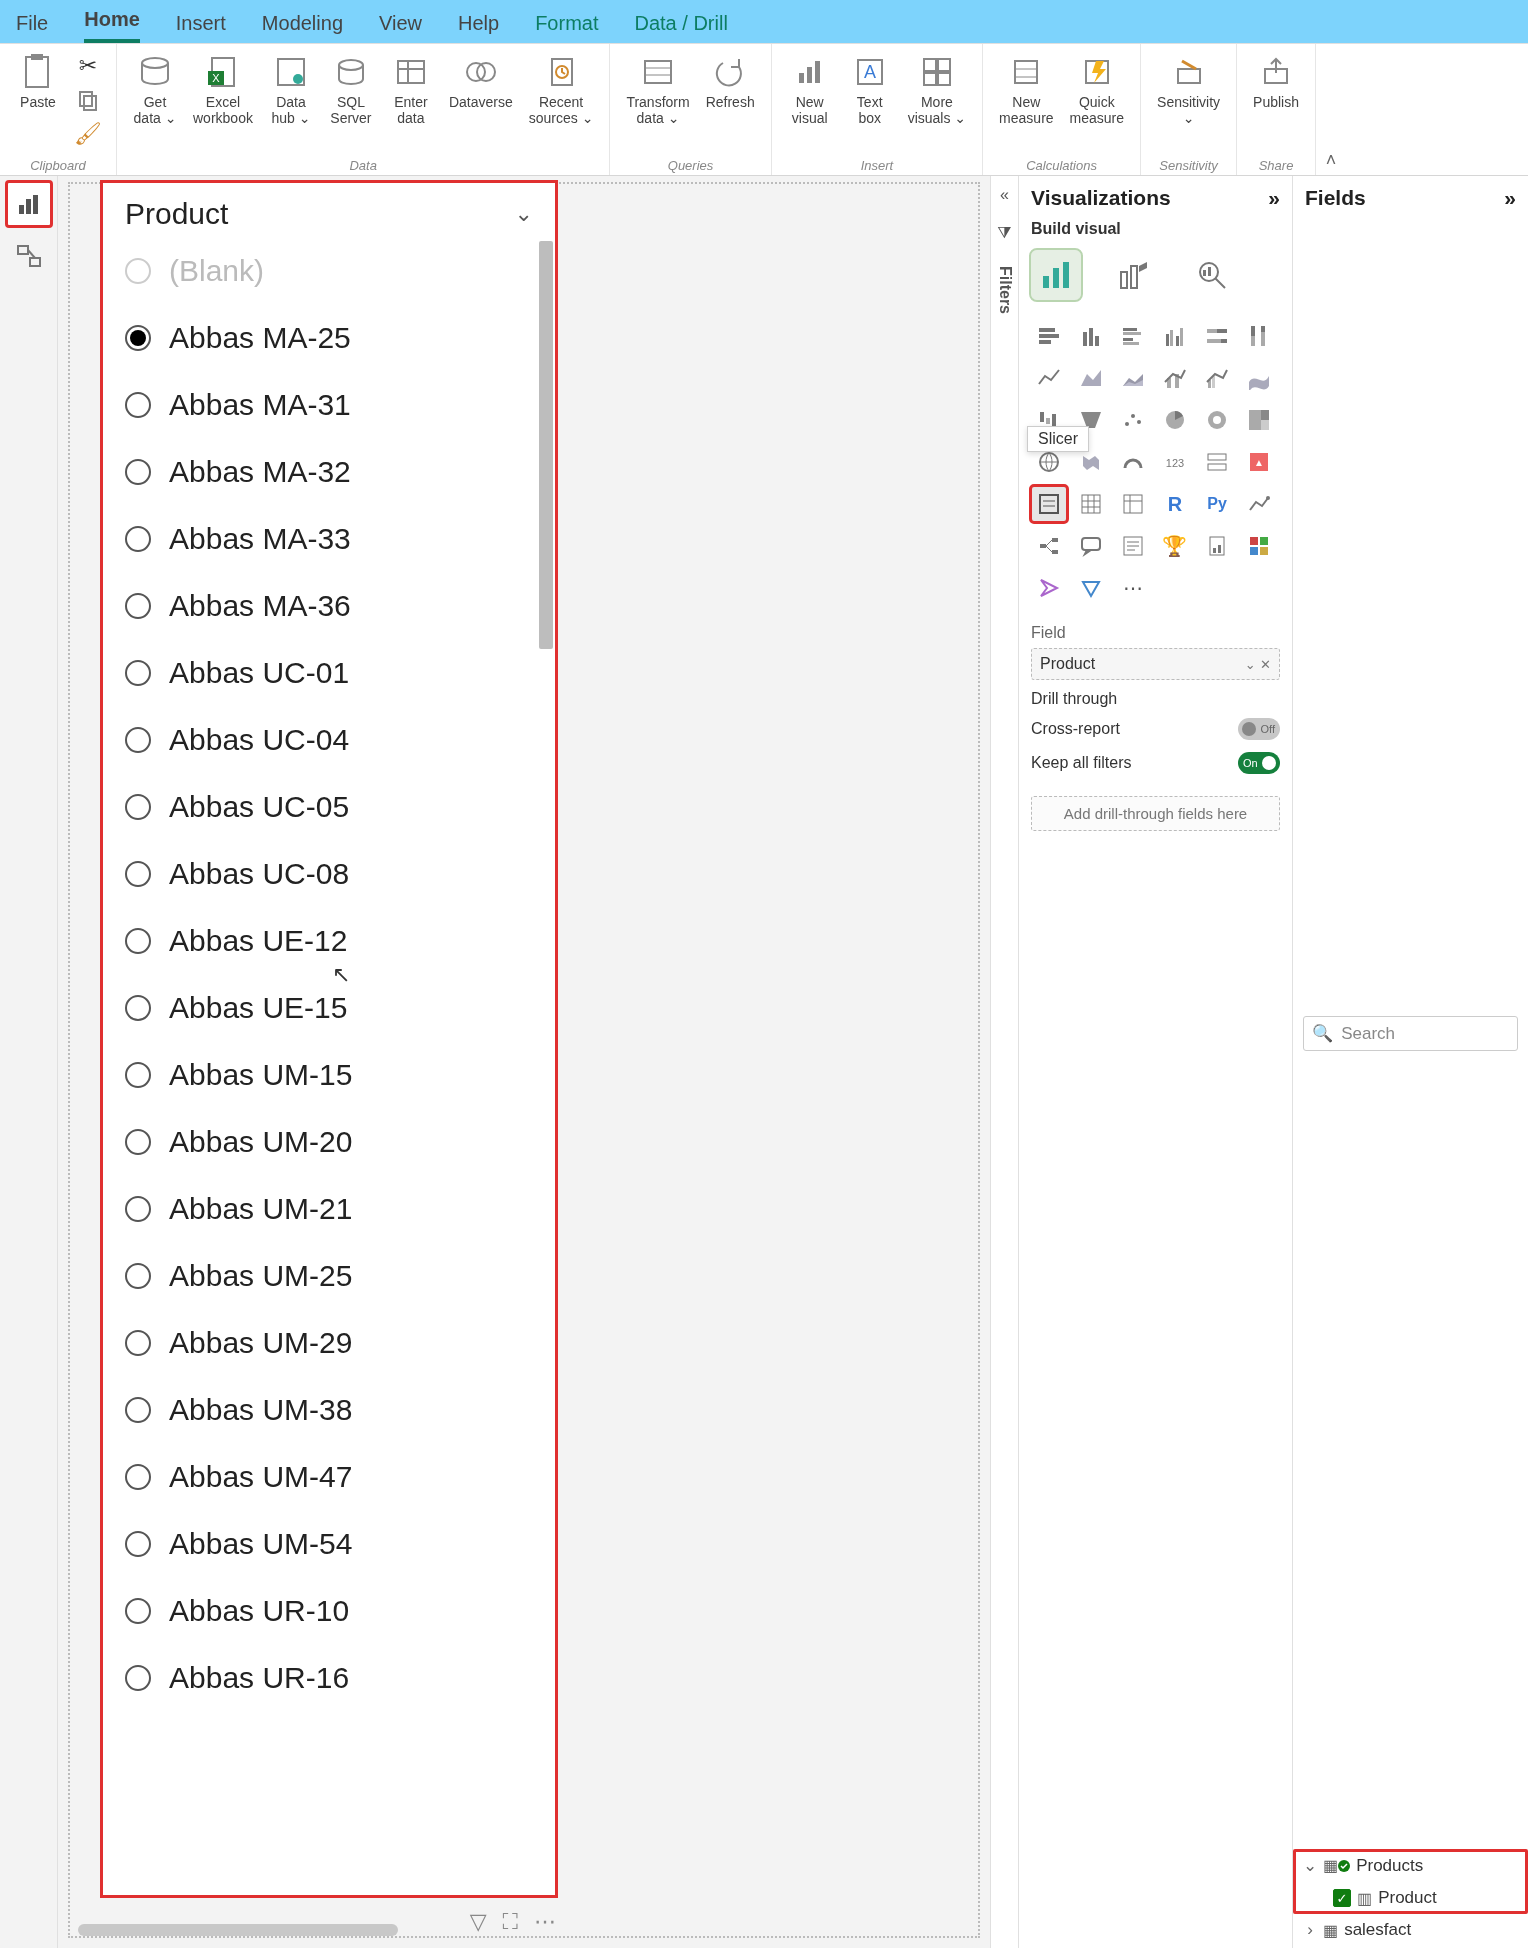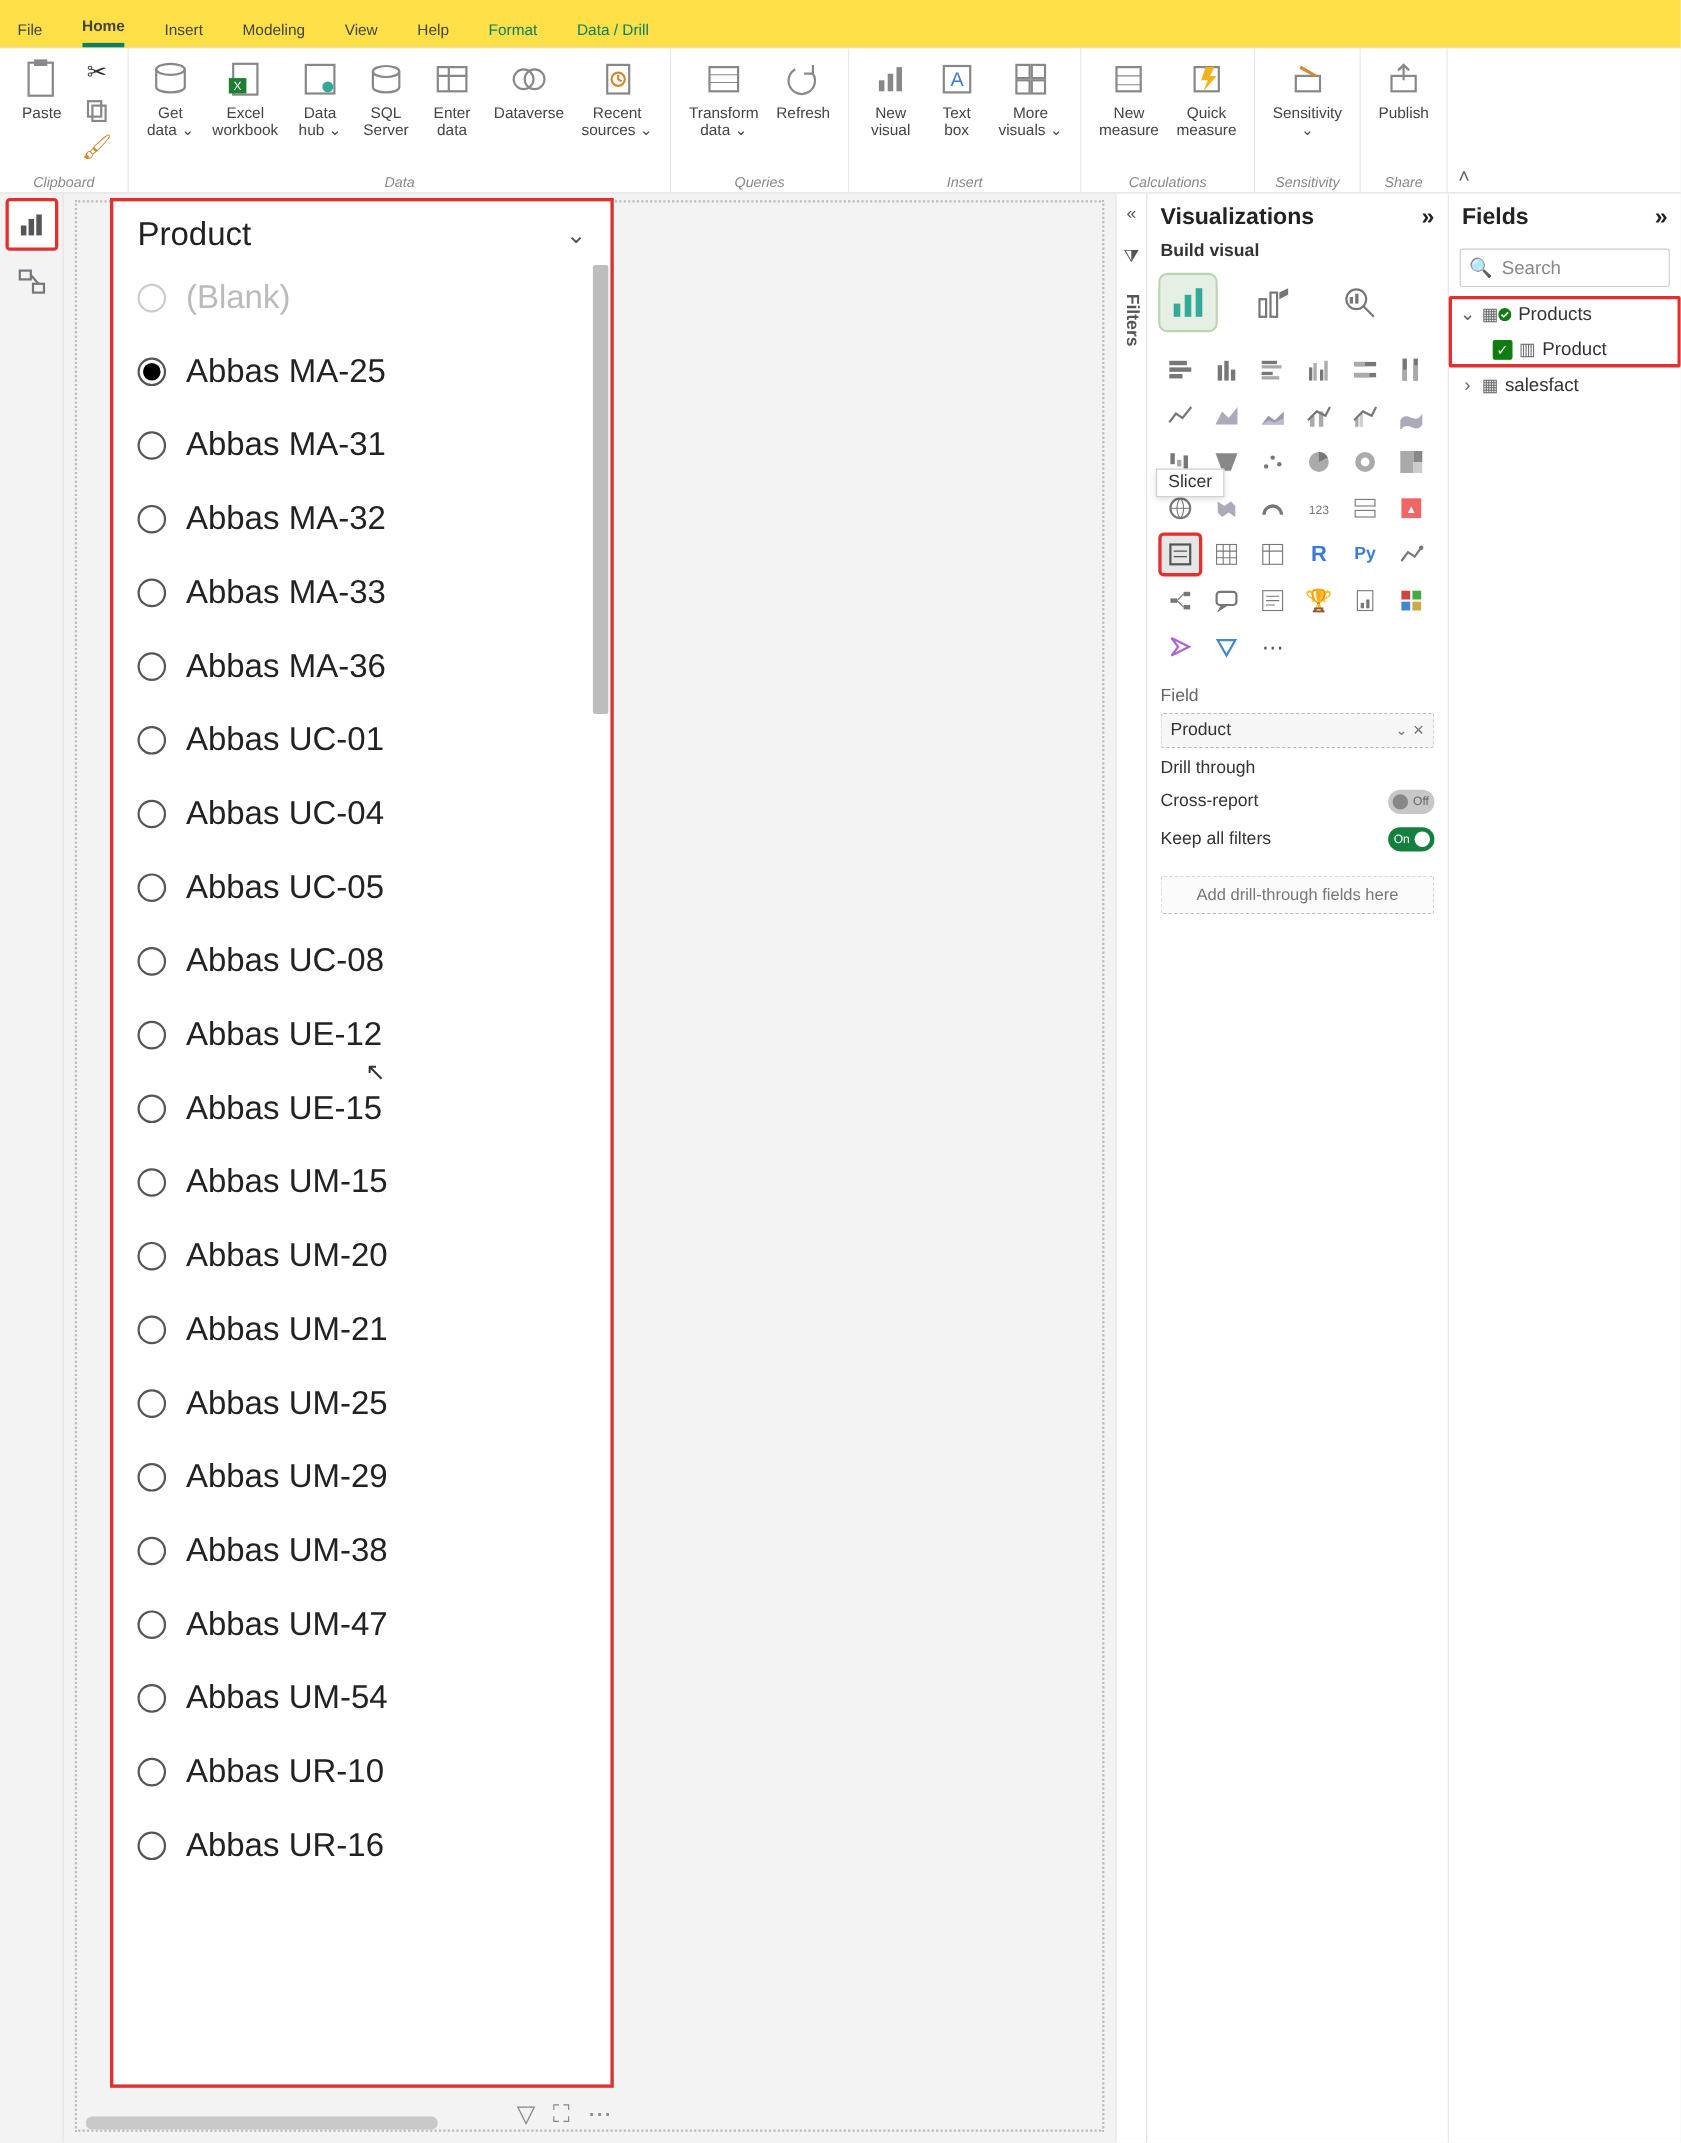--- a/index.html
+++ b/index.html
@@ -1,19 +1,19 @@
 <!DOCTYPE html>
 <html><head>
 <meta charset="utf-8">
 <style>
   * { box-sizing: border-box; margin: 0; padding: 0; font-family: "Segoe UI", Arial, sans-serif; }
   body { background: #f3f3f3; width: 1528px; height: 1948px; overflow: hidden; font-size: 14px; color: #333; }
 
   
-  .tabs { display: flex; align-items: flex-end; background: #fde047; height: 44px; padding-left: 16px; gap: 36px; font-size: 14px; border-bottom: 1px solid #e0e0e0; }
+  .tabs { display: flex; align-items: flex-end; background: #7dd3fc; height: 44px; padding-left: 16px; gap: 36px; font-size: 20px; border-bottom: 1px solid #e0e0e0; }
   .tab { padding: 8px 0; cursor: pointer; color: #444; }
   .tab.active { border-bottom: 4px solid #0d7d63; font-weight: 600; }
   .tab.contextual { color: #0d7d63; }
 
   
   .ribbon { display: flex; background: #fff; border-bottom: 1px solid #d6d6d6; height: 132px; }
   .ribbon-group { display: flex; flex-direction: column; border-right: 1px solid #e6e6e6; padding: 4px 8px 0; }
   .ribbon-group-label { font-size: 13px; color: #888; text-align: center; padding: 2px 0; font-style: italic; }
   .ribbon-items { display: flex; flex: 1; align-items: flex-start; }
   .ribbon-btn { display: flex; flex-direction: column; align-items: center; justify-content: flex-start; padding: 4px 8px; font-size: 14px; color: #444; gap: 2px; min-width: 60px; }
@@ -57,21 +57,21 @@
   .canvas-hscroll { position:absolute; left:10px; bottom:2px; width:320px; height:12px; background:#c8c8c8; border-radius:6px; }
 
   
   .cursor-pointer { position:absolute; left:264px; top:780px; font-size:22px; pointer-events:none; }
   .collapse-col { width:28px; background:#fff; border-left:1px solid #e0e0e0; display:flex; flex-direction:column; align-items:center; padding-top:10px; gap:20px; }
   .collapse-col span { font-size:16px; color:#555; }
   .vertical-text { writing-mode: vertical-rl; font-size:17px; color:#333; font-weight:600; margin-top:4px; }
 
   .panel { background:#fff; border-left:1px solid #e0e0e0; display:flex; flex-direction:column; }
   .panel.viz { width:274px; }
-  .panel.fields { width:212px; }
+  .panel.fields { width:236px;justify-content:space-between; }
   .panel-header { display:flex; justify-content:space-between; align-items:center; padding:10px 12px; font-size:21px; font-weight:600; color:#222; }
   .panel-sub { padding:0 12px 8px; font-size:16px; font-weight:600; color:#333; }
 
   .mode-row { display:flex; gap:28px; padding:4px 12px 14px; }
   .mode-btn { width:50px; height:50px; border-radius:6px; display:flex; align-items:center; justify-content:center; }
   .mode-btn.active { background:#e6efe4; outline:2px solid #b9d5b0; }
 
   .viz-grid { display:grid; grid-template-columns: repeat(6, 36px); gap:6px 6px; padding: 4px 12px; }
   .viz-icon { width:36px; height:36px; display:flex; align-items:center; justify-content:center; font-size:20px; color:#555; border-radius:3px; }
   .viz-icon.selected { background:#e6e6e6; }

